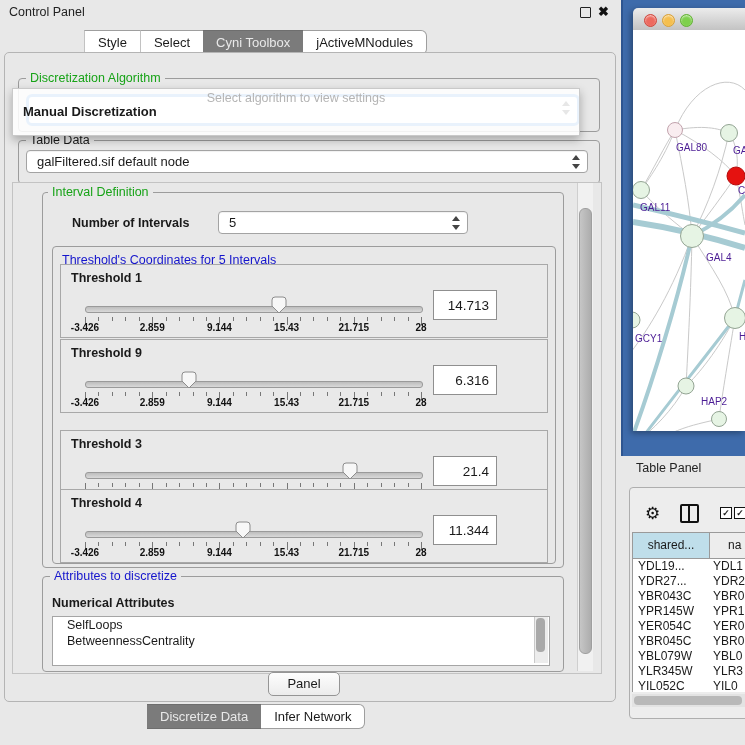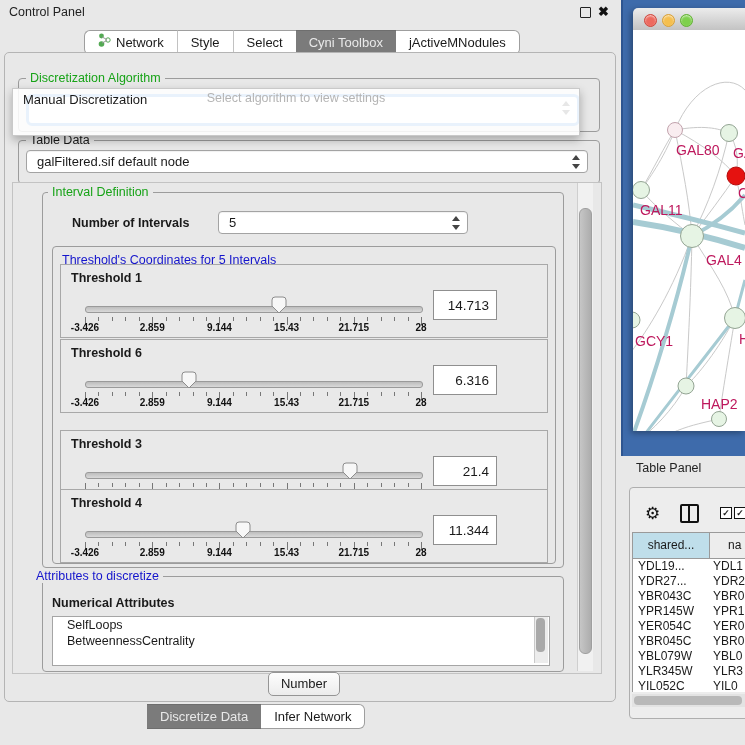--- a/index.html
+++ b/index.html
@@ -47,21 +47,21 @@
   #attr-scroll{left:534px;top:617px;width:13px;height:46px;background:#ececec;border-left:1px solid #c9c9c9}
   #attr-thumb{left:536px;top:618px;width:9px;height:34px;background:#a9a9a9;border-radius:4px}
   #apply-btn{left:268px;top:672px;width:70px;height:22px;background:linear-gradient(#fdfdfd,#ececec);border:1px solid #959595;border-radius:5px;font-size:13px;text-align:center;line-height:21px}
   #bottom-tabs{left:147px;top:704px;height:23px;display:flex}
   
   #blue-bg{left:621px;top:0;width:124px;height:456px;background:#3e6bab;border-left:2px solid #2e5590}
   #net-window{left:633px;top:8px;width:112px;height:423px;border-radius:5px 0 0 0;box-shadow:-2px 2px 6px rgba(0,0,0,.35)}
   #net-titlebar{left:0;top:0;width:112px;height:22px;background:linear-gradient(#ececec,#c3c3c3);border-bottom:1px solid #979797;border-radius:5px 0 0 0}
   .tl{position:absolute;top:6px;width:11px;height:11px;border-radius:50%;box-shadow:inset 0 1px 2px rgba(255,255,255,.7)}
   #net-canvas{left:0;top:22px;width:112px;height:401px;background:#fff;overflow:hidden}
-  .nlabel{position:absolute;font-size:14px;color:#be185d;white-space:nowrap}
+  .nlabel{position:absolute;font-size:10px;color:#4c1d95;white-space:nowrap}
   #table-panel-title{left:636px;top:461px;font-size:12.5px;color:#222}
   #table-card{left:629px;top:487px;width:116px;height:230px;background:#ededed;border:1px solid #aeaeae;border-radius:4px 0 0 4px}
   .tp-icon{position:absolute;color:#111}
   #col-icon{left:680px;top:504px;width:15px;height:15px;border:2px solid #111;border-radius:2px}
   #col-icon:before{content:"";position:absolute;left:6px;top:0;width:2px;height:15px;background:#111}
   .cb{position:absolute;width:10px;height:10px;border:1.6px solid #111;background:#fff;font-size:9px;line-height:10px;text-align:center;font-weight:bold}
   #tbl-header{left:632px;top:532px;width:113px;height:27px;display:flex;border:1px solid #9a9a9a;border-right:none;box-sizing:border-box;font-size:12px}
   #th1{width:76px;background:#bfdeea;border-right:1px solid #9a9a9a;text-align:center;line-height:25px}
   #th2{flex:1;background:#ededed;padding-left:18px;line-height:25px}
   #tbl-body{left:632px;top:559px;width:113px;height:133px;background:#fff;overflow:hidden;font-size:12px;border-left:1px solid #9a9a9a}
@@ -72,30 +72,20 @@
   #h-thumb{left:634px;top:696px;width:108px;height:9px;background:#b9b9b9;border-radius:4px}
 </style>
 </head>
 <body>
 
 <div class="abs" id="cp-header">Control Panel</div>
 <div class="abs" id="float-icon"></div>
 <div class="abs" id="close-icon">✖</div>
 
 <div class="abs" id="top-tabs">
-    <div class="seg first">
-      <span><svg width="13" height="14">
-          <circle cx="3.5" cy="3" r="2.4" fill="#53a953"></circle>
-          <circle cx="3.5" cy="11" r="2.8" fill="#53a953"></circle>
-          <circle cx="10" cy="7" r="2.2" fill="#fff" stroke="#53a953"></circle>
-          <line x1="4" y1="4" x2="9" y2="6.5" stroke="#999"></line>
-          <line x1="4" y1="10" x2="9" y2="7.5" stroke="#999"></line>
-        </svg></span>
-      <span>Network</span>
-    </div>
     <div class="seg sep">
       <span>Style</span>
     </div>
     <div class="seg sep">
       <span>Select</span>
     </div>
     <div class="seg sel">
       <span>Cyni Toolbox</span>
     </div>
     <div class="seg last">
@@ -106,21 +96,21 @@
 <div class="abs" id="tab-page"></div>
 
 <div class="groupbox" style="left:18px;top:78px;width:580px;height:52px"></div>
 <div class="grouplabel green" style="left:26px;top:71px">Discretization Algorithm</div>
 <div class="abs" id="algo-combo">
     <span class="stepper"></span>
   </div>
 
 <div class="abs" id="algo-popup">
   <div id="popup-placeholder">Select algorithm to view settings</div>
-<div class="popup-item" style="top: 3px; font-weight: normal; padding-left: 8px;">Manual Discretization</div>
+<div class="popup-item" style="top: 15px; font-weight: bold; padding-left: 8px;">Manual Discretization</div>
   </div>
 
 <div class="groupbox" style="left:18px;top:140px;width:580px;height:42px"></div>
 <div class="grouplabel" style="left:26px;top:133px">Table Data</div>
 <div class="combo" style="left:26px;top:150px;width:562px;height:23px;box-sizing:border-box">
   <span>galFiltered.sif default node</span>
   <span class="stepper"></span>
 </div>
 
 <div class="abs" id="scrollpane"></div>
@@ -171,21 +161,21 @@
       <div class="ticklab" style="left: 158.4px;">9.144</div>
       <div class="ticklab" style="left: 225.6px;">15.43</div>
       <div class="ticklab" style="left: 292.8px;">21.715</div>
       <div class="ticklab" style="left: 360px;">28</div>
       <div class="handle" style="left: 208.938px;"><svg width="18" height="19">
           <path d="M2,4 a3,3 0 0 1 3,-3 h8 a3,3 0 0 1 3,3 v6 l-7,7 l-7,-7 z" fill="#f7f7f7" stroke="#8c8c8c"></path>
         </svg></div>
       <div class="valbox">14.713</div>
     </div>
     <div class="throw" style="top: 339px;">
-      <div class="thlabel">Threshold 6</div>
+      <div class="thlabel">Threshold 9</div>
       <div class="track"></div>
       <div class="tick" style="left: 24px; top: 52px; height: 8px;"></div>
       <div class="tick" style="left: 37.44px; top: 52px; height: 4px;"></div>
       <div class="tick" style="left: 50.88px; top: 52px; height: 4px;"></div>
       <div class="tick" style="left: 64.32px; top: 52px; height: 4px;"></div>
       <div class="tick" style="left: 77.76px; top: 52px; height: 4px;"></div>
       <div class="tick" style="left: 91.2px; top: 52px; height: 8px;"></div>
       <div class="tick" style="left: 104.64px; top: 52px; height: 4px;"></div>
       <div class="tick" style="left: 118.08px; top: 52px; height: 4px;"></div>
       <div class="tick" style="left: 131.52px; top: 52px; height: 4px;"></div>
@@ -293,30 +283,30 @@
       <div class="ticklab" style="left: 292.8px;">21.715</div>
       <div class="ticklab" style="left: 360px;">28</div>
       <div class="handle" style="left: 172.918px;"><svg width="18" height="19">
           <path d="M2,4 a3,3 0 0 1 3,-3 h8 a3,3 0 0 1 3,3 v6 l-7,7 l-7,-7 z" fill="#f7f7f7" stroke="#8c8c8c"></path>
         </svg></div>
       <div class="valbox">11.344</div>
     </div>
   </div>
 
 <div class="groupbox" style="left:42px;top:576px;width:520px;height:94px"></div>
-<div class="grouplabel blue" style="left:32px;top:569px">Attributes to discretize</div>
+<div class="grouplabel blue" style="left:50px;top:569px">Attributes to discretize</div>
 <div class="abs boldlab" style="left:52px;top:596px">Numerical Attributes</div>
 <div class="abs" id="attr-list">
     <div class="attr-item">SelfLoops</div>
     <div class="attr-item">BetweennessCentrality</div>
   </div>
 <div class="abs" id="attr-scroll"></div>
 <div class="abs" id="attr-thumb"></div>
 
-<div class="abs" id="apply-btn">Number</div>
+<div class="abs" id="apply-btn">Panel</div>
 
 <div class="abs" id="bottom-tabs">
     <div class="seg sel">
       <span>Discretize Data</span>
     </div>
     <div class="seg last">
       <span>Infer Network</span>
     </div>
   </div>
 

